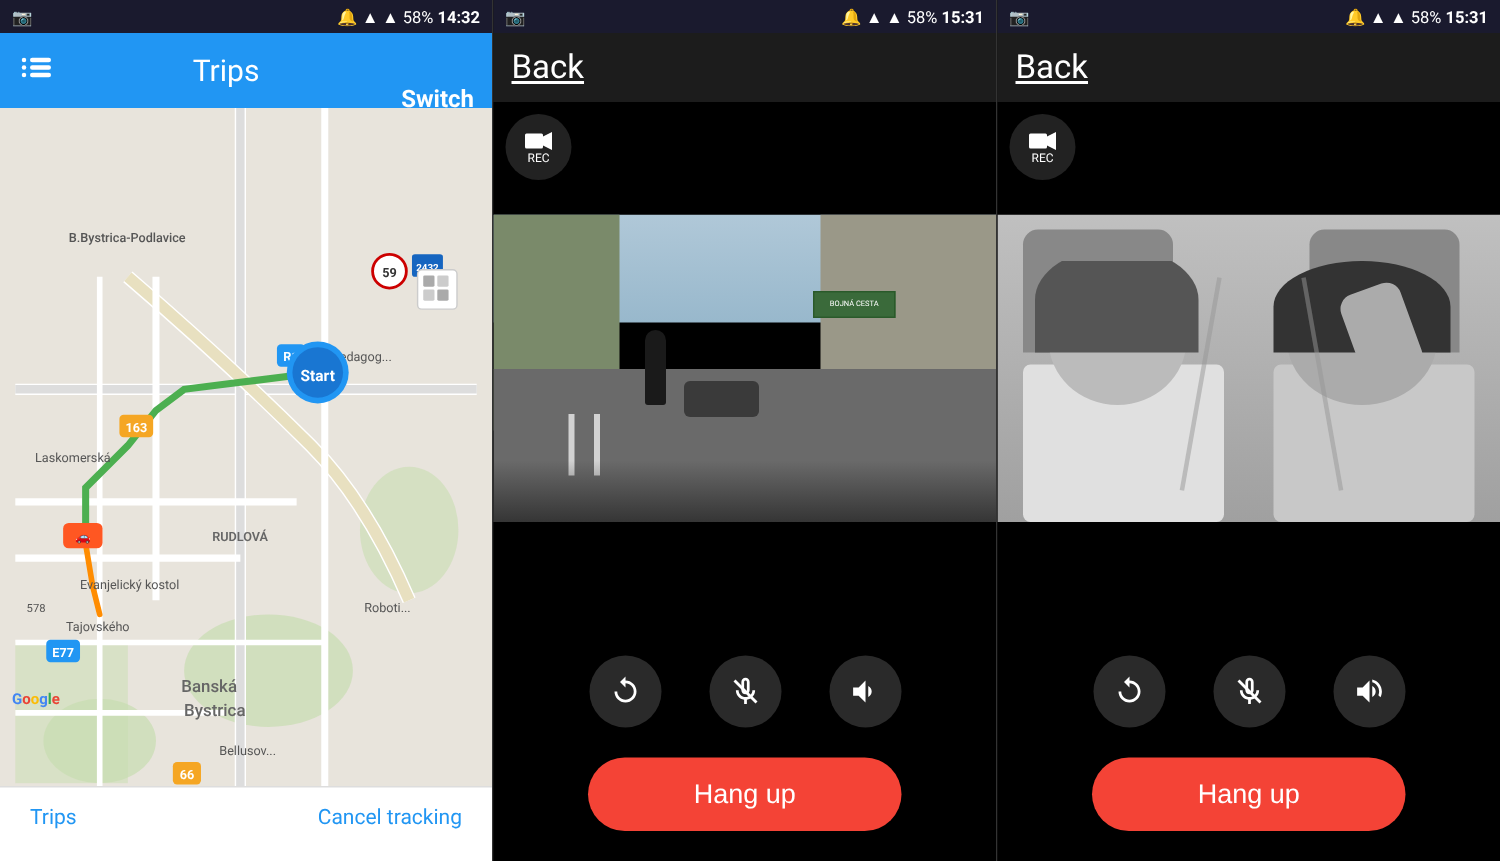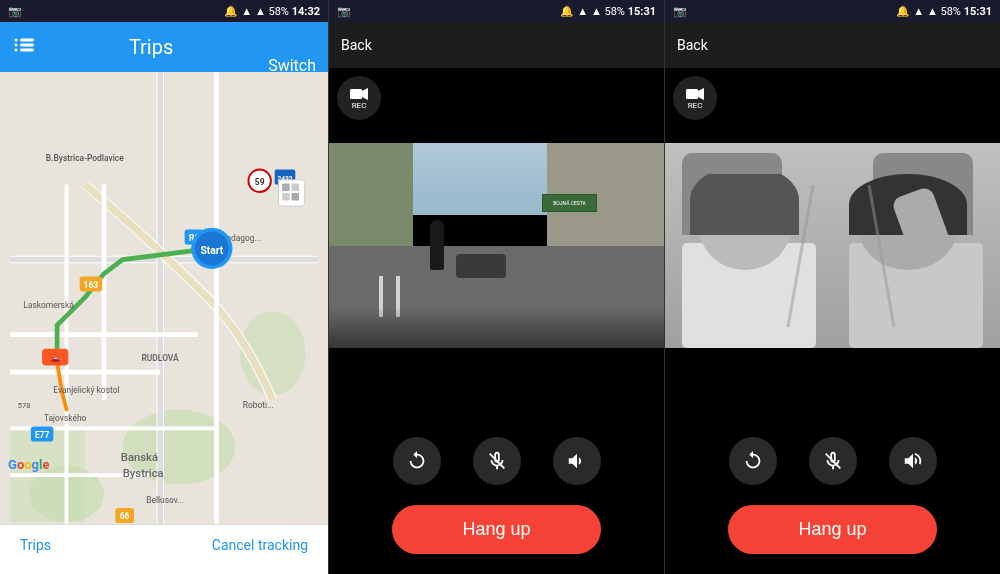--- a/index.html
+++ b/index.html
@@ -39,21 +39,21 @@
       background: #2196F3;
       color: #fff;
       display: flex;
       align-items: center;
       justify-content: space-between;
       padding: 8px 12px;
       height: 50px;
     }
     .app-bar .hamburger { font-size: 20px; cursor: pointer; }
     .app-bar .title { font-size: 20px; font-weight: 400; }
-    .app-bar .switch-btn { font-size: 16px; font-weight: 400; cursor: pointer; margin-top: 36px; }
+    .app-bar .switch-btn { font-size: 16px; font-weight: 700; cursor: pointer; margin-top: 36px; }
 
     .info-bar {
       background: rgba(255,255,255,0.85);
       padding: 4px 8px;
       font-size: 11px;
       color: #333;
       line-height: 1.5;
       position: absolute;
       top: 72px;
       left: 0;
@@ -90,21 +90,21 @@
       border-top: 1px solid #ddd;
       height: 50px;
     }
     .bottom-bar .trips { color: #2196F3; font-size: 14px; cursor: pointer; }
     .bottom-bar .cancel { color: #2196F3; font-size: 14px; cursor: pointer; }
 
     .google-logo {
       position: absolute;
       bottom: 52px;
       left: 8px;
-      font-size: 13px;
+      font-size: 10px;
       color: #666;
       font-weight: bold;
     }
 
     
     .panel-video {
       width: 336px;
       height: 574px;
       display: flex;
       flex-direction: column;
@@ -125,21 +125,21 @@
     }
 
     .video-top-bar {
       background: #1c1c1c;
       color: #fff;
       display: flex;
       align-items: center;
       padding: 8px 12px;
       height: 46px;
     }
-    .video-top-bar .back-text { font-size: 14px; }
+    .video-top-bar .back-text { font-size: 22px; text-decoration: underline; }
 
     .video-area {
       flex: 1;
       display: flex;
       flex-direction: column;
       position: relative;
     }
 
     .controls-row {
       display: flex;

